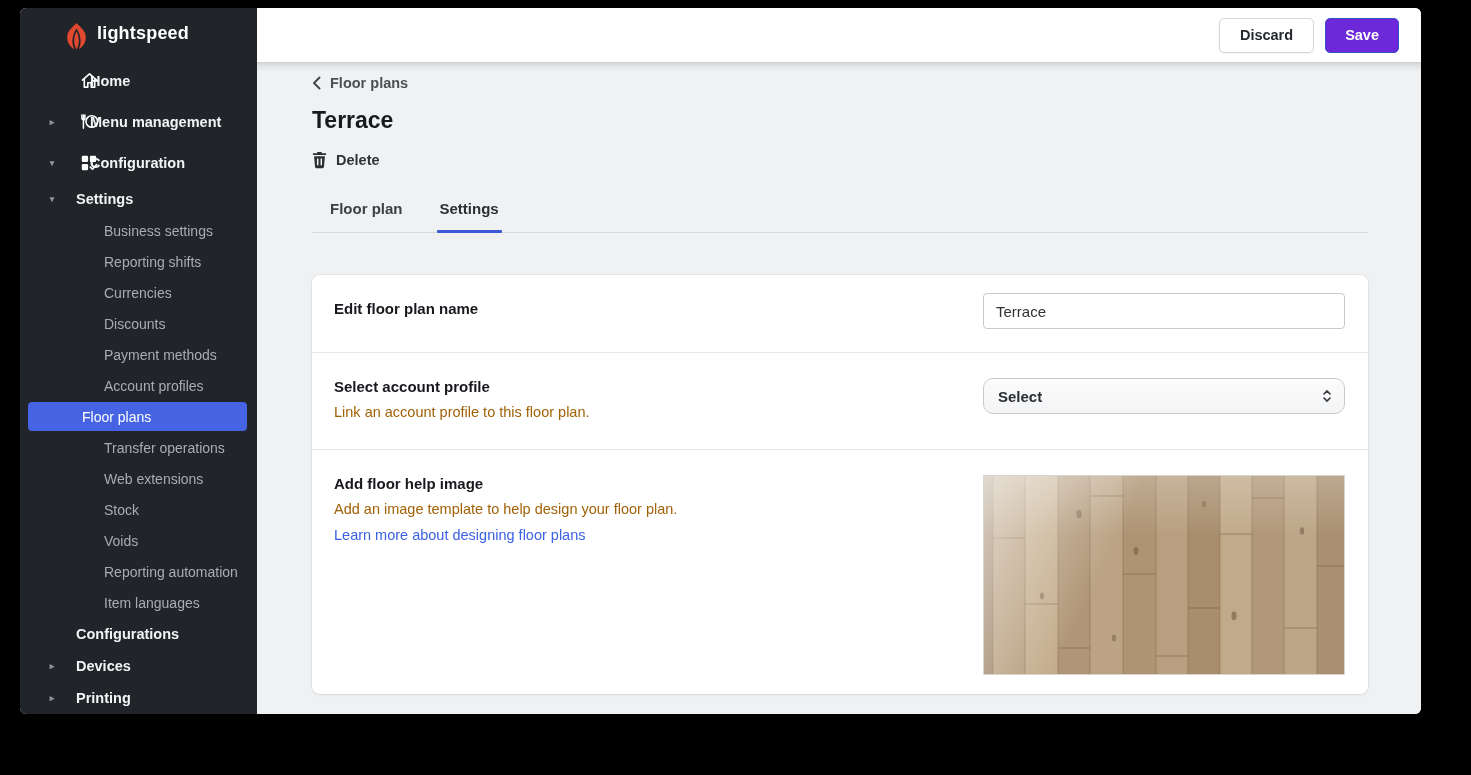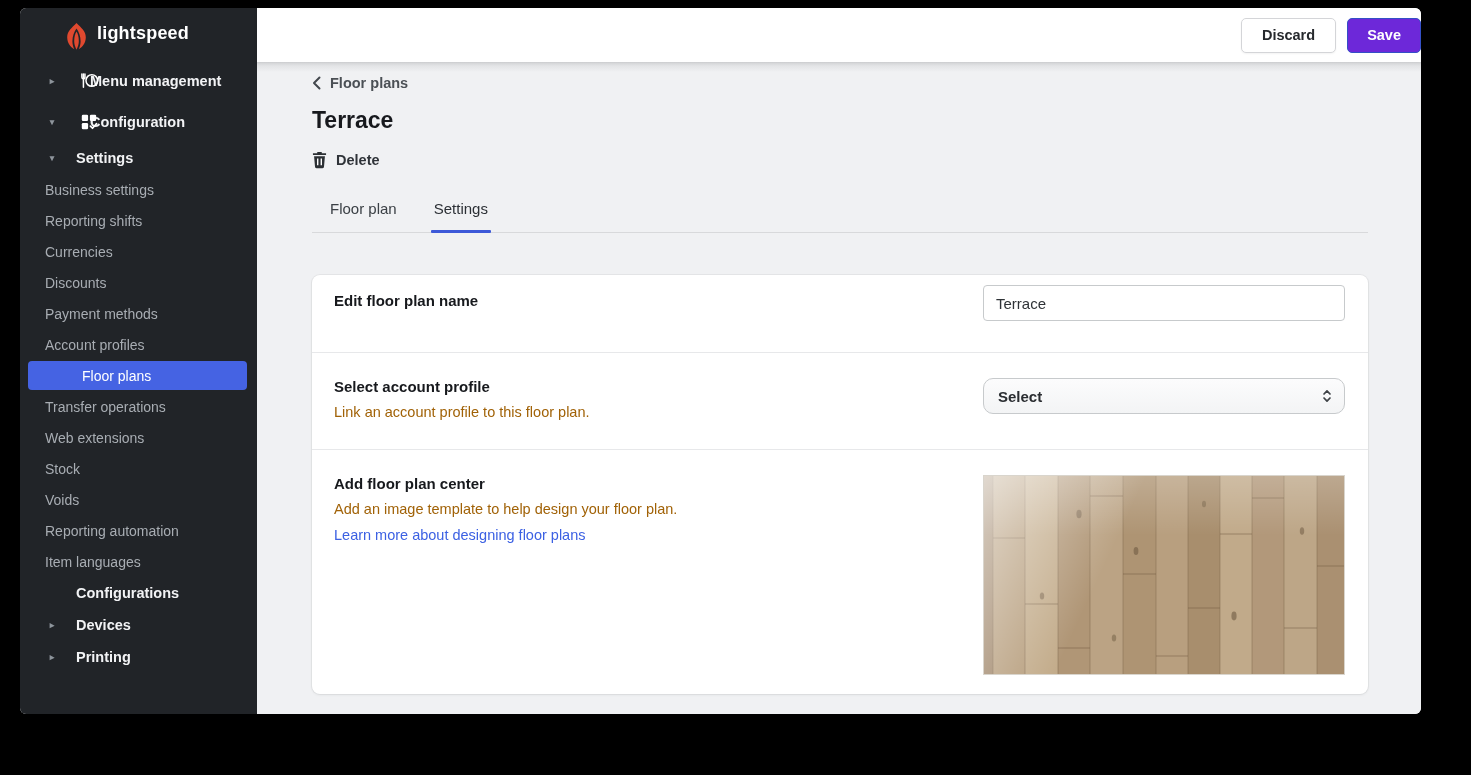--- a/index.html
+++ b/index.html
@@ -12,28 +12,28 @@
   .sidebar { width:237px; flex-shrink:0; background:#212428; color:#fff; overflow:hidden; }
   .logo-row { display:flex; align-items:flex-start; gap:9px; padding:15px 0 12px 45px; height:52px; }
   .logo-text { font-size:18px; font-weight:700; color:#fff; letter-spacing:.2px; }
   .nav-row { position:relative; display:flex; align-items:center; cursor:pointer; }
   .nav-row .arrow { position:absolute; left:25px; top:50%; transform:translateY(-50%);
                     width:14px; text-align:center; font-size:9px; color:#8e959c; }
   .nav-row .icon { position:absolute; left:59px; top:50%; transform:translateY(-50%);
                    width:20px; height:20px; display:flex; align-items:center; justify-content:center; }
   .nav-row.top  { height:41px; padding-left:70px; font-size:14.5px; font-weight:600; color:#f2f3f5; }
   .nav-row.lvl2 { height:32px; padding-left:56px; font-size:14.5px; font-weight:600; color:#f2f3f5; }
-  .nav-row.sub  { height:31px; padding-left:25px; font-size:14px;  font-weight:400; color:#a8adb3; }
+  .nav-row.sub  { height:31px; padding-left:84px; font-size:14px;  font-weight:400; color:#a8adb3; }
   .nav-row.sub.active { background:#4563e3; color:#fff; border-radius:4px;
                         margin:1px 10px 1px 8px; padding-left:54px; height:29px; font-weight:500; }
 
   
   .rightside { flex:1; display:flex; flex-direction:column; min-width:0; }
   .topbar { height:54px; background:#fff; flex-shrink:0; display:flex; align-items:center;
-            justify-content:flex-end; gap:11px; padding-right:0; position:relative; z-index:3;
+            justify-content:flex-end; gap:11px; padding-right:22px; position:relative; z-index:3;
             box-shadow:0 1px 3px rgba(25,28,31,.10); }
   .btn { height:35px; border-radius:5px; font-size:14.5px; font-weight:600; cursor:pointer;
          font-family:inherit; }
   .btn-discard { padding:0 20px; background:#fff; border:1px solid #d4d5d8; color:#26292d;
                  box-shadow:0 1px 2px rgba(0,0,0,.05); }
   .btn-save { padding:0 19px; background:#6d28d9; border:1px solid #3450c6; color:#fff; }
 
   .content { flex:1; position:relative; padding-left:55px; overflow:hidden;
              background:#f0f1f3; }
   .content::before { content:""; position:absolute; left:0; top:0; right:0; height:10px;
@@ -41,39 +41,39 @@
   .main-col { width:1056px; }
 
   .breadcrumb { margin-top:13px; display:inline-flex; align-items:center; gap:9px;
                 font-size:14.5px; font-weight:600; color:#4b5055; cursor:pointer; }
   .page-title { margin-top:13px; font-size:23px; font-weight:700; color:#17191d; }
   .delete-row { margin-top:17px; display:inline-flex; align-items:center; gap:9px;
                 font-size:14.5px; font-weight:700; color:#2f3338; cursor:pointer;justify-content:flex-end; }
 
   .tabs { margin-top:27px; display:flex; gap:37px; padding-left:18px;
           border-bottom:1px solid #d8d9db; }
-  .tab { padding-bottom:15px; font-size:15px; font-weight:400; color:#3b4045;
+  .tab { padding-bottom:15px; font-size:15px; font-weight:700; color:#3b4045;
          position:relative; cursor:pointer; }
   .tab.active { color:#2c3035; }
   .tab.active::after { content:""; position:absolute; left:-3px; right:-3px; bottom:-1px;
          height:3px; background:#3d59d8; border-radius:1px; }
 
   .settings-area { display:flex; margin-top:42px; align-items:flex-start; }
   .left-col { width:266px; flex-shrink:0; padding-top:3px; padding-right:30px; }
   .section-heading { font-size:12px; font-weight:700; letter-spacing:2px; color:#202327; }
   .section-desc { margin-top:10px; font-size:14.5px; color:#6e7378; line-height:1.35; }
   .link { color:#3c61e3; cursor:pointer; text-decoration:none; }
   .help-link { display:inline-block; margin-top:25px; font-size:14.5px; font-weight:500; }
 
   .card { flex:1; background:#fff; border-radius:8px;
           box-shadow:0 0 0 1px rgba(35,38,42,.05), 0 1px 3px rgba(35,38,42,.07); }
   .card-row { display:flex; justify-content:space-between; align-items:flex-start;
               padding:19px 23px 19px 22px; border-bottom:1px solid #e7e8ea; }
   .card-row:last-child { border-bottom:none; }
-  .row-name    { min-height:78px; padding-top:10px; }
+  .row-name    { min-height:78px; padding-top:18px; }
   .row-profile { min-height:97px; padding-top:25px; }
   .row-cover   { min-height:85px; padding-top:19px; }
   .row-image   { padding-top:25px; }
   .row-left { flex:1; padding-right:24px; }
   .row-title { font-size:15px; font-weight:700; color:#17191d; }
   .row-name .row-title { margin-top:7px; }
   .row-desc { margin-top:9px; font-size:14.5px; color:#a16207; }
   .row-link { display:inline-block; margin-top:10px; font-size:14.5px; font-weight:500; }
   .ctrl { width:362px; flex-shrink:0; }
 
@@ -112,20 +112,29 @@
     <div class="logo-row">
       <span style="display:flex;">
         <svg width="23" height="27" viewBox="0 0 23 27">
           <path fill="#e0492f" d="M11.5 0 C7 4.5 2.2 8.3 2.2 14.2 C2.2 19.9 5.4 24 9.3 26.2 C8 23.4 7.4 20.9 7.4 18.2 C7.4 12.8 9.3 8.6 11.5 5.4 C13.7 8.6 15.6 12.8 15.6 18.2 C15.6 20.9 15 23.4 13.7 26.2 C17.6 24 20.8 19.9 20.8 14.2 C20.8 8.3 16 4.5 11.5 0 Z"></path>
           <path fill="#e0492f" d="M11.5 8.6 C10 11.3 9.2 14.4 9.2 17.8 C9.2 20.8 9.9 23.5 11.5 26.8 C13.1 23.5 13.8 20.8 13.8 17.8 C13.8 14.4 13 11.3 11.5 8.6 Z"></path>
         </svg>
       </span>
       <span class="logo-text">lightspeed</span>
     </div>
 
+    <div class="nav-row top">
+      <span class="icon">
+        <svg width="19" height="19" viewBox="0 0 20 20" fill="none" stroke="#fff" stroke-width="1.7" stroke-linecap="round" stroke-linejoin="round">
+            <path d="M2.5 9.5 L10 3 L17.5 9.5"></path>
+            <path d="M4.5 8.2 V17 H8.2 V12.4 H11.8 V17 H15.5 V8.2"></path>
+          </svg>
+      </span>
+      <span>Home</span>
+    </div>
 
     <div class="nav-row top">
       <span class="arrow">▸</span>
       <span class="icon">
         <svg width="19" height="19" viewBox="0 0 20 20" fill="none" stroke="#fff" stroke-width="1.6" stroke-linecap="round">
             <circle cx="12.4" cy="10" r="6.1"></circle>
             <path d="M3.6 3.2 V17"></path>
             <path d="M2 3.2 V6.6 M5.2 3.2 V6.6 M2 6.6 a1.6 1.6 0 0 0 3.2 0"></path>
           </svg>
       </span>
@@ -268,21 +277,21 @@
                         <path d="M4 10 L7 13.2 L10 10"></path>
                       </svg>
                   </span>
                 </div>
               </div>
             </div>
 
 
             <div class="card-row row-image">
               <div class="row-left">
-                <div class="row-title">Add floor plan center</div>
+                <div class="row-title">Add floor help image</div>
                 <div class="row-desc">Add an image template to help design your floor plan.</div>
                 <a class="link row-link">Learn more about designing floor plans</a>
               </div>
               <div class="ctrl">
                 <div class="floor-image">
                   <svg width="362" height="200" viewBox="0 0 362 200" preserveAspectRatio="none">
                     <rect x="0" y="0" width="9" height="200" fill="#9f8568"></rect>
                     <rect x="9" y="0" width="32" height="200" fill="#b79e7d"></rect>
                     <rect x="41" y="0" width="33" height="200" fill="#c3ac8b"></rect>
                     <rect x="74" y="0" width="32" height="200" fill="#b09676"></rect>

